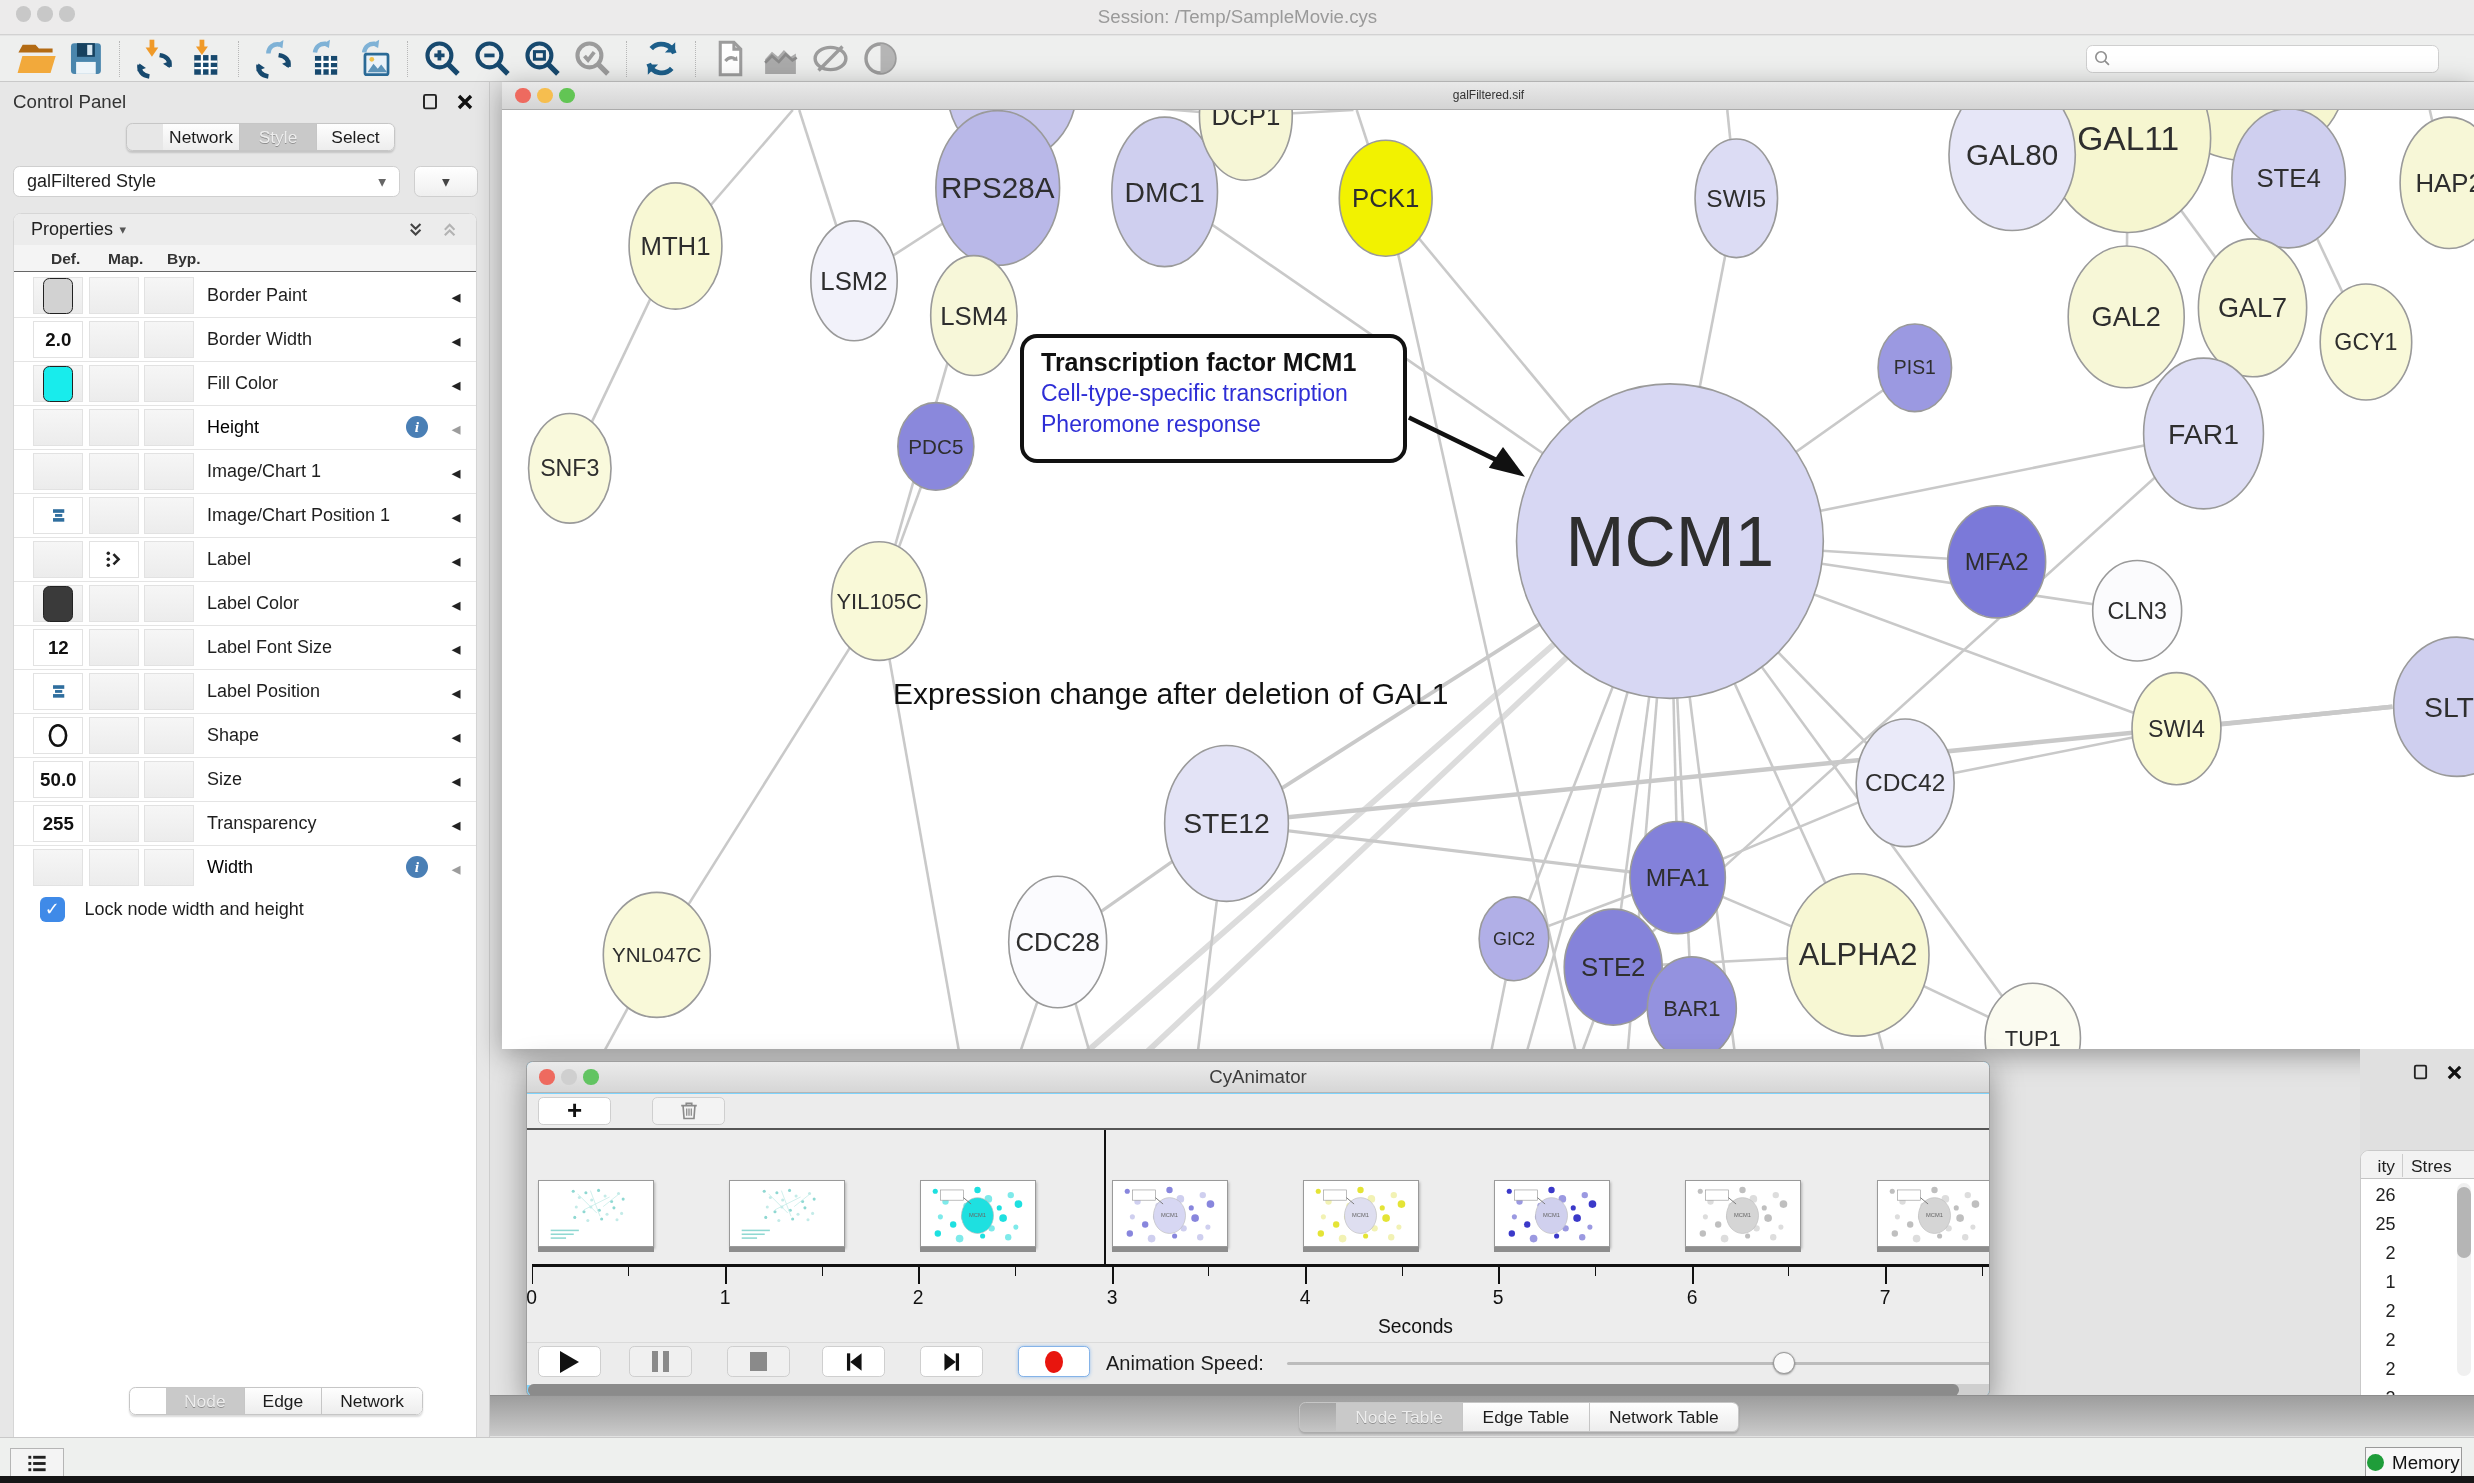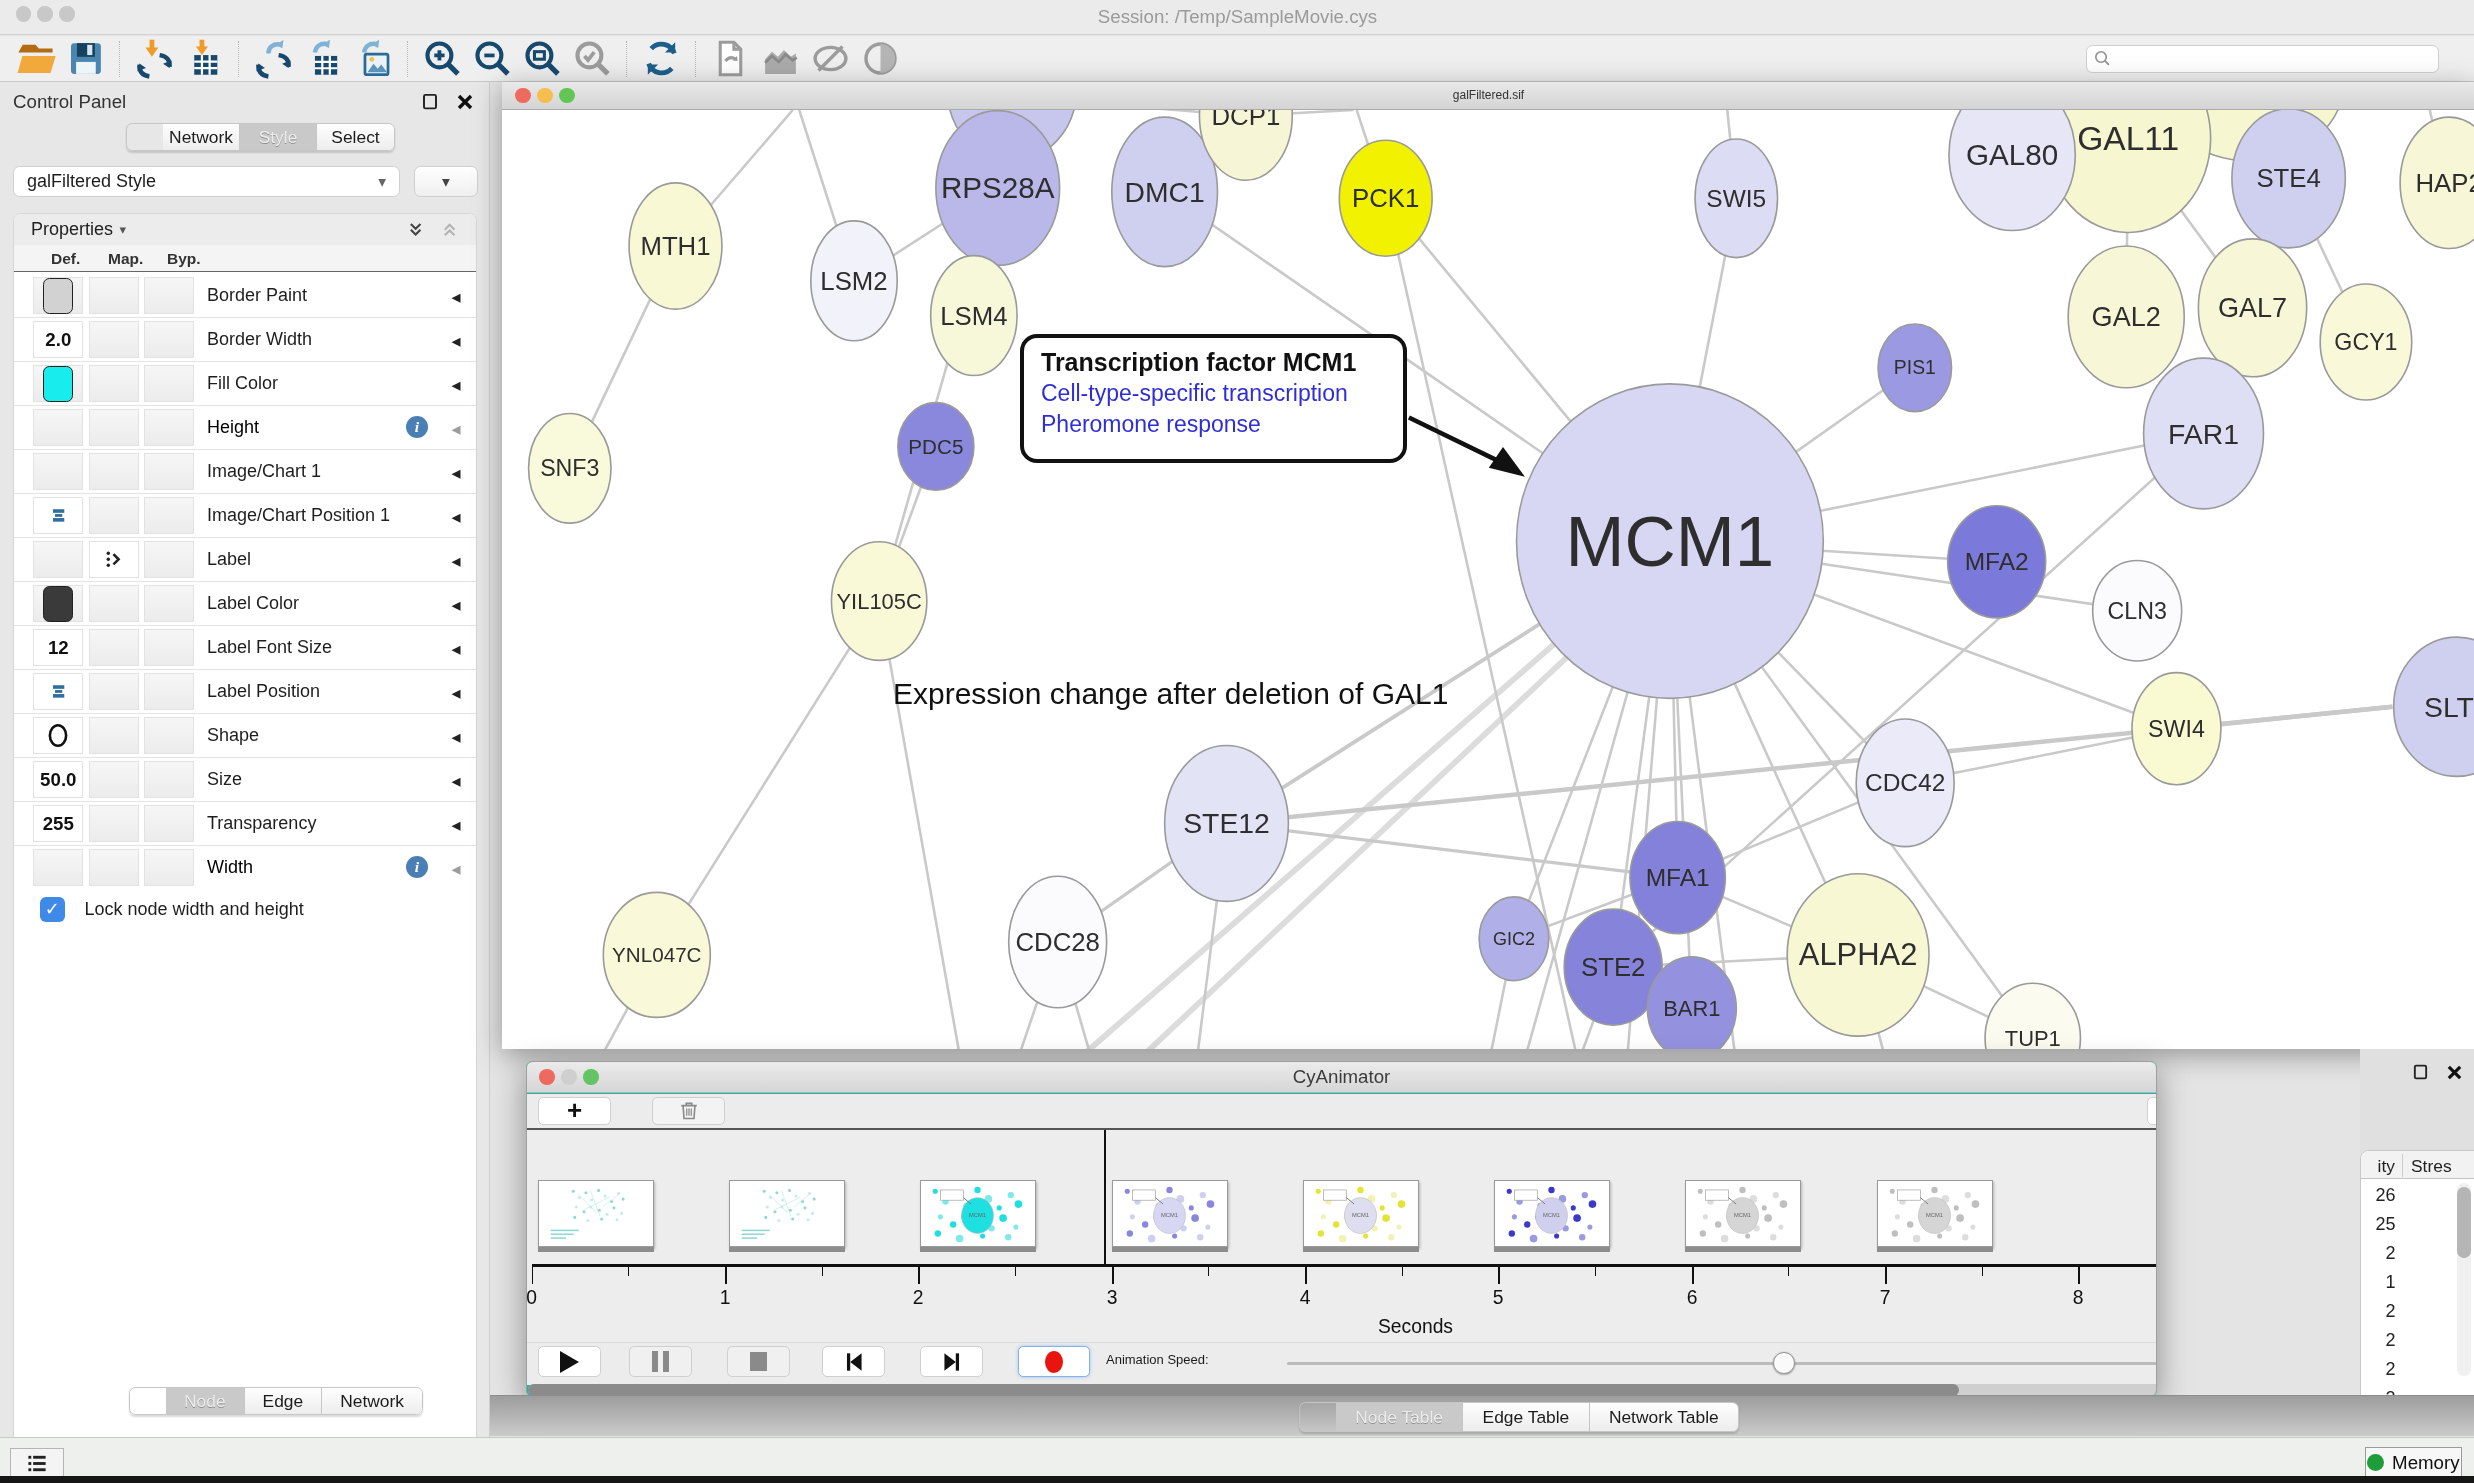--- a/index.html
+++ b/index.html
@@ -74,21 +74,21 @@
   #tp-header{position:absolute;left:0;top:0;width:100%;height:28px;background:#f2f2f2;border-bottom:1.3px solid #c4c4c4;font-size:17.4px;color:#222;}
   #tp-header .h1{position:absolute;right:79px;top:4.5px;}
   #tp-header .h2{position:absolute;left:50px;top:4.5px;}
   #tp-header .cdiv{position:absolute;left:41px;top:2.6px;width:1.3px;height:23px;background:#cccccc;}
   #tp-rows{position:absolute;left:0;top:30px;width:41px;}
   .tprow{width:100%;height:29px;font-size:18px;color:#222;text-align:right;padding-right:6.4px;line-height:29px;}
   #tp-scroll{position:absolute;right:2.6px;top:32px;width:14px;height:193px;background:#f0f0f0;border-radius:7px;}
   #tp-thumb{position:absolute;right:2.6px;top:36px;width:14px;height:71px;background:#b5b5b5;border-radius:7px;}
 
   
-  #cyanim{left:526px;top:1061px;width:1631px;height:336px;background:#14b8a6;border:0.6px solid #9f9f9f;border-radius:6.4px;box-shadow:0 9px 32px rgba(0,0,0,.4);overflow:hidden;}
+  #cyanim{left:526px;top:1061px;width:1464px;height:336px;background:#7dd3fc;border:0.6px solid #9f9f9f;border-radius:6.4px;box-shadow:0 9px 32px rgba(0,0,0,.4);overflow:hidden;}
   #cy-titlebar{position:absolute;left:0;top:0;width:100%;height:31px;background:linear-gradient(#ebebeb,#d6d6d6);border-bottom:1.3px solid #b5b5b5;}
   #cy-title{width:100%;text-align:center;line-height:30px;font-size:18.7px;color:#3c3c3c;}
   #cy-toolbar{position:absolute;left:0;top:32px;width:100%;height:34px;background:#ececec;}
   .cybtn{position:absolute;border:1.3px solid #cfcfcf;border-radius:5.2px;display:flex;align-items:center;justify-content:center;}
   #cy-add{left:11px;top:2.6px;width:73px;height:28px;background:#fff;font-size:26px;font-weight:bold;color:#111;line-height:23px;}
   #cy-del{left:125px;top:2.6px;width:73px;height:28px;background:#f3f3f3;}
   #cy-clear{left:1620px;top:2.6px;width:166px;height:28px;background:#fff;font-size:18px;color:#1c1c1c;}
   #cy-sep{position:absolute;left:0;top:66px;width:100%;height:1.9px;background:#555;}
   #cy-timeline{position:absolute;left:0;top:68px;width:100%;height:212px;background:#ededed;}
   #cy-playhead{position:absolute;left:577px;top:0;width:1.9px;height:135px;background:#111;}
@@ -100,21 +100,21 @@
   .ticklabel{position:absolute;top:157px;width:26px;margin-left:-13px;text-align:center;font-size:19.3px;color:#111;}
   #cy-seconds{position:absolute;left:837px;top:186px;width:103px;text-align:center;font-size:19.3px;color:#111;}
   #cy-playback{position:absolute;left:0;top:280px;width:100%;height:43px;background:#ececec;border-top:1.3px solid #dadada;}
   .pbtn{position:absolute;top:3.2px;width:63px;height:31px;border:1.3px solid #cfcfcf;border-radius:5.2px;background:#fff;display:flex;align-items:center;justify-content:center;}
   .pbtn.graybg{background:#f0f0f0;}
   #pb-record{left:491px;width:72px;border:1.9px solid #85b3e8;box-shadow:0 0 3.9px #9cc3ee;}
   .glyph-play{width:0;height:0;border-left:19.3px solid #111;border-top:11px solid transparent;border-bottom:11px solid transparent;}
   .glyph-pause{display:flex;gap:5.2px;} .glyph-pause i{display:block;width:6.4px;height:20.6px;background:#8a8a8a;}
   .glyph-stop{width:17px;height:19.3px;background:#8a8a8a;}
   .glyph-rec{width:18px;height:22px;border-radius:50%;background:#e8150e;}
-  #pb-speedlabel{position:absolute;left:579px;top:9px;font-size:13px;color:#1c1c1c;}
+  #pb-speedlabel{position:absolute;left:579px;top:9px;font-size:20px;color:#1c1c1c;}
   #pb-track{position:absolute;left:760px;top:18.7px;width:1014px;height:3.2px;background:#bcbcbc;border-radius:1.9px;}
   #pb-thumb{position:absolute;left:1248px;top:9px;width:22px;height:22px;border-radius:50%;background:#fafafa;border:1.3px solid #999;box-shadow:0 0.6px 1.9px rgba(0,0,0,.4);}
   #cy-scrollbar{position:absolute;left:1.3px;top:322px;width:1832px;height:11.6px;background:#cfcfcf;border-radius:5.8px;}
   #cy-scrollthumb{position:absolute;left:1.3px;top:322px;width:1431px;height:11.6px;background:#8b8b8b;border-radius:5.8px;}
 
   
   #south-strip{left:490px;top:1395px;width:1985px;height:41px;background:linear-gradient(#9d9d9d,#cbcbcb);border-top:1.3px solid #8d8d8d;}
   #south-tabs{left:809px;top:6.4px;height:30px;}
   #south-tabs .tab{padding:0 19.3px;font-size:17.4px;}
   #statusbar{left:0;top:1437px;width:2475px;height:47px;background:#eef0ee;border-top:1.3px solid #c9c9c9;}

